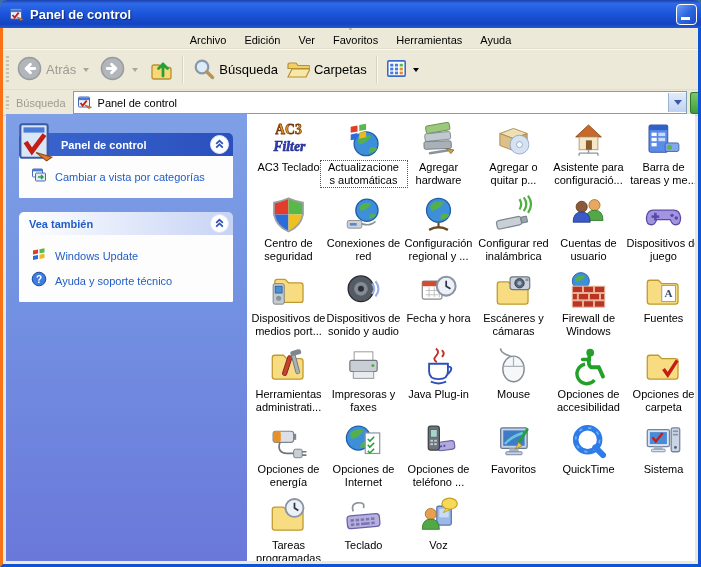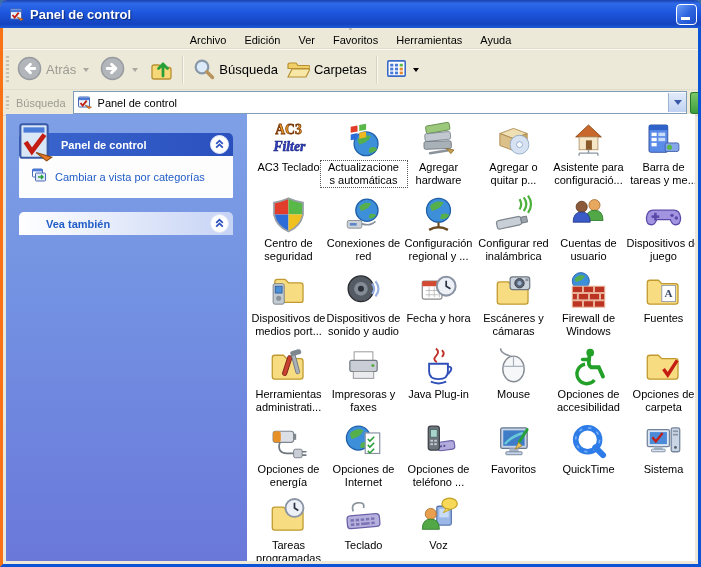--- a/index.html
+++ b/index.html
@@ -37,21 +37,21 @@
   .combo-dd .chev{width:0;height:0;border-left:4px solid transparent;border-right:4px solid transparent;border-top:5px solid #3A5AA8;}
   .go-frag{width:7px;height:20px;margin-left:3px;background:linear-gradient(to bottom,#7CC868,#3F9E3C);border:1px solid #2A7A2A;border-right:none;border-radius:3px 0 0 3px;}
   
   .content{position:absolute;top:114px;left:3px;right:3px;bottom:3px;display:flex;overflow:hidden;}
   .sidebar{width:241px;background:linear-gradient(to bottom,#7FA0E6 0%,#7392E2 40%,#6A78DA 100%);flex:none;overflow:hidden;}
   .panel{position:relative;margin:0 14px 0 13px;width:214px;}
   .panel.first{margin-top:19px;}
   .panel.second{margin-top:14px;}
   .phdr{height:23px;border-radius:5px 5px 0 0;display:flex;align-items:center;}
   .phdr1{background:linear-gradient(to right,#3B66CE,#2A50BE);color:#fff;font-weight:bold;padding-left:42px;}
-  .phdr2{background:linear-gradient(to right,#FFFFFF,#C6D3F5);color:#215DC6;font-weight:bold;padding-left:27px;}
+  .phdr2{background:linear-gradient(to right,#FFFFFF,#C6D3F5);color:#215DC6;font-weight:bold;padding-left:10px;}
   .chev-btn{margin-left:auto;margin-right:4px;width:17px;height:17px;border-radius:50%;background:#fff;border:1px solid #E0E6F8;display:flex;align-items:center;justify-content:center;}
   .pbody{background:#FDFDFE;padding:11px 6px 13px 12px;border-radius:0 0 1px 1px;}
   .plink{display:flex;align-items:center;gap:8px;color:#215DC6;margin-bottom:7px;cursor:pointer;}
   .plink:last-child{margin-bottom:0;}
   .plink .txt{padding-top:2px;}
   .bigicon{position:absolute;top:-13px;left:-6px;}
   
   .main{flex:1;background:#fff;overflow:hidden;}
   .grid{display:grid;grid-template-columns:repeat(6,75px);grid-auto-rows:75.6px;padding:4px 0 0 4px;}
   .cell{width:75px;display:flex;flex-direction:column;align-items:center;}
@@ -196,20 +196,38 @@
       </div>
       <div class="panel second">
         <div class="phdr phdr2">
           <span>Vea también</span>
           <span class="chev-btn">
               <span><svg width="15" height="15" viewBox="0 0 16 16">
                   <path d="M4.5 8.5 L8 5 L11.5 8.5 M4.5 12.5 L8 9 L11.5 12.5" stroke="#2A50BE" stroke-width="1.8" fill="none"></path>
                 </svg></span>
             </span>
         </div>
+        <div class="pbody" id="panel2-links">
+            <div class="plink">
+              <span><svg width="16" height="16" viewBox="0 0 16 16">
+                  <path d="M2 4.5 L7 3.5 V7.5 L2 8.5 Z" fill="#E23C28"></path>
+                  <path d="M8.5 3.2 L13.5 2.2 V6.4 L8.5 7.2 Z" fill="#58B848"></path>
+                  <path d="M2 10 L7 9 V13 L2 14 Z" fill="#2C6CD8"></path>
+                  <path d="M8.5 8.8 L13.5 7.8 V12 L8.5 13 Z" fill="#F0B820"></path>
+                </svg></span>
+              <span class="txt">Windows Update</span>
+            </div>
+            <div class="plink">
+              <span><svg width="16" height="16" viewBox="0 0 16 16">
+                  <circle cx="8" cy="8" r="6.8" fill="#3E7CE0" stroke="#1A4AA0"></circle>
+                  <text x="8" y="11.6" text-anchor="middle" font-size="10" font-weight="bold" fill="#FFF" font-family="Liberation Sans,sans-serif">?</text>
+                </svg></span>
+              <span class="txt">Ayuda y soporte técnico</span>
+            </div>
+          </div>
       </div>
     </div>
     <div class="main">
       <div class="grid" id="icon-grid">
           <div class="cell">
             <span class="ico">
               <svg width="41" height="41" viewBox="0 0 48 48">
                 <text x="24" y="18" text-anchor="middle" font-family="Liberation Serif,serif" font-size="16" font-weight="bold" fill="#F0A028" stroke="#7A3808" stroke-width="0.9">AC3</text>
                 <text x="25" y="37" text-anchor="middle" font-family="Liberation Serif,serif" font-size="16" font-weight="bold" font-style="italic" fill="#2F3FBF" stroke="#141E7A" stroke-width="0.6">Filter</text>
               </svg>

